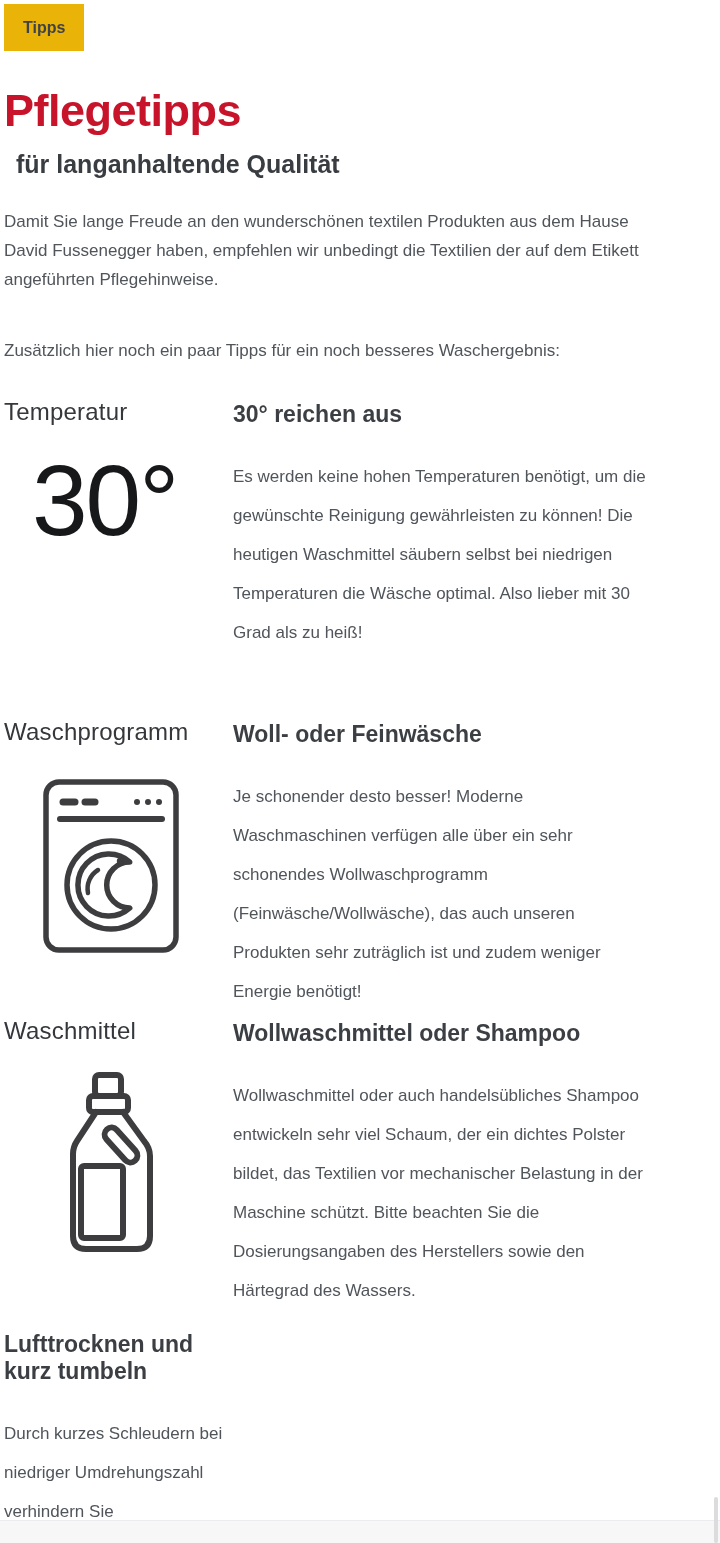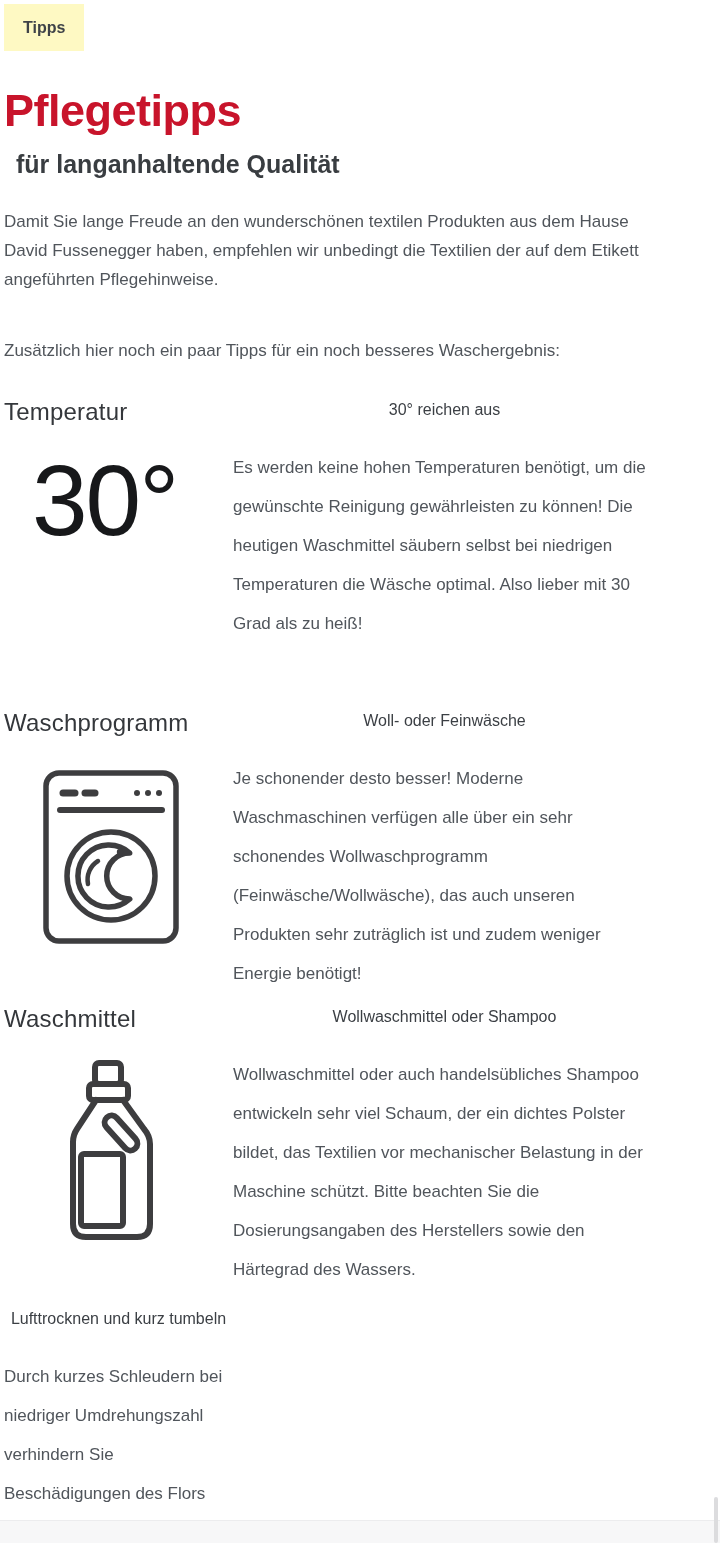--- a/index.html
+++ b/index.html
@@ -9,21 +9,21 @@
     background: #ffffff;
     font-family: "Liberation Sans", sans-serif;
     color: #50555b;
     position: relative;
     overflow: hidden;
   }
   .wrap { padding: 4px 64px 0 4px; }
 
   .tab {
     display: inline-block;
-    background: #fef9c3;
+    background: #eab308;
     color: #3f4348;
     font-weight: 700;
     font-size: 16px;
     padding: 15px 19px 14px 19px;
     cursor: pointer;
   }
 
   h1.page-title {
     margin: 37px 0 0 0;
     font-size: 45px;
@@ -47,36 +47,35 @@
   }
   p.intro-2 { margin-top: 42px; }
 
   .tip {
     display: grid;
     grid-template-columns: 229px 1fr;
     align-items: start;
   }
   .tip-1 { margin-top: 33px; }
   .tip-2 { margin-top: 66px; }
-  .tip-3 { margin-top: 12px; }
+  .tip-3 { margin-top: 6px; }
   .tip-4 { margin-top: 18px; }
 
   .tip h3 {
     margin: 0;
     font-size: 24px;
     font-weight: 400;
     color: #34373b;
     letter-spacing: 0.2px;
   }
   .tip h4 {
     margin: 3px 0 0 0;
-    font-size: 16px;
-    font-weight: 400;
+    font-size: 23px;
+    font-weight: 700;
     color: #3b3f44;
-    text-align: center;
   }
   .tip p {
     margin: 29px 0 0 0;
     font-size: 17px;
     line-height: 39px;
     color: #50555b;
     max-width: 424px;
   }
 
   .big-degree {

